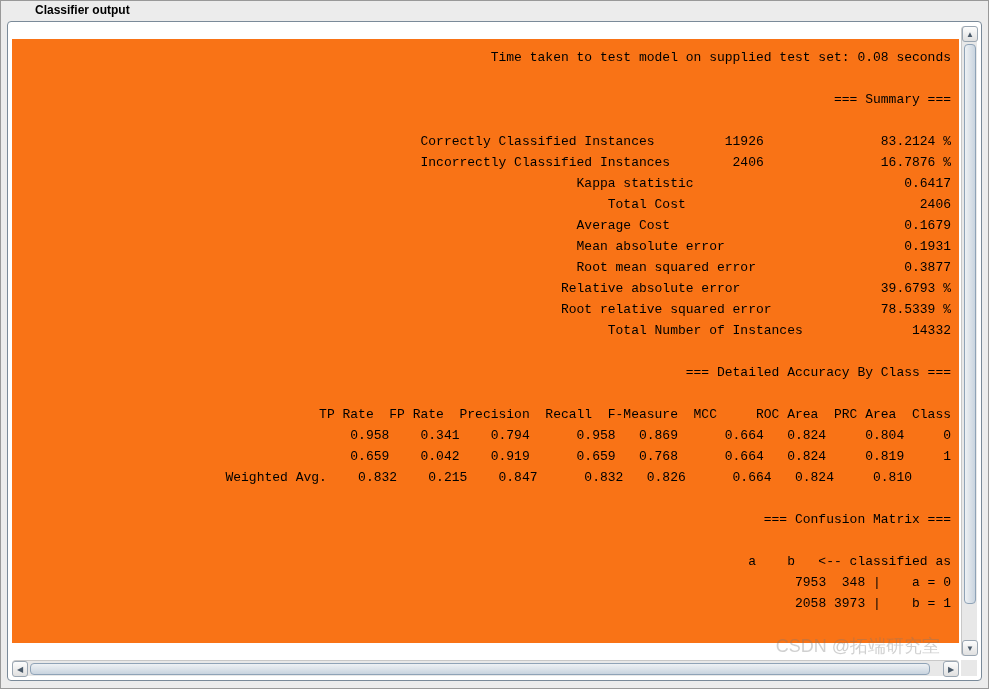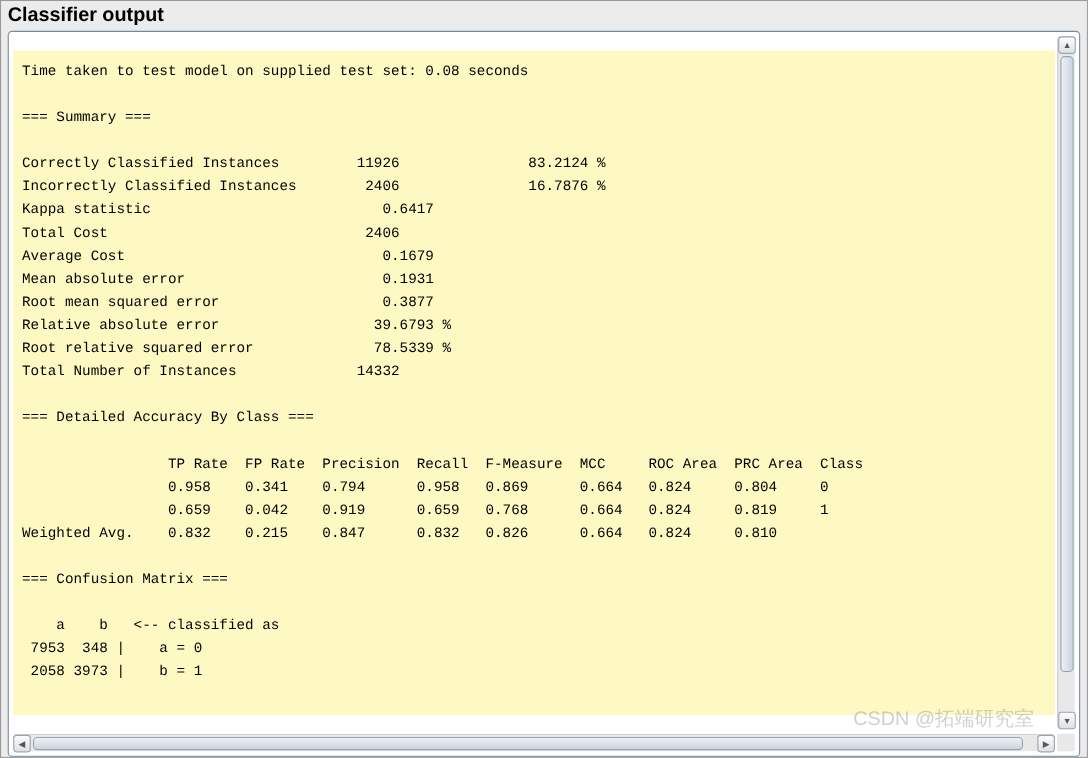--- a/index.html
+++ b/index.html
@@ -14,24 +14,25 @@
     overflow: hidden;
   }
   .panel {
     width: 989px;
     height: 689px;
     background: #ececec;
     border: 1px solid #999;
   }
   .panel-title {
     font-weight: bold;
-    font-size: 18px;
+    font-size: 12px;
     padding: 2px 6px 4px 6px;
     color: #000;
     background: #ececec;
+    margin-left: 28px;
   }
   .outer-frame {
     margin: 0 6px 6px 6px;
     border: 1px solid #7a8a99;
     border-radius: 4px;
     background: #fff;
     height: 660px;
     position: relative;
     padding: 4px;
   }
@@ -39,26 +40,27 @@
     position: relative;
     width: 100%;
     height: 100%;
   }
   .pre-area {
     font-family: "Courier New", Courier, monospace;
     font-size: 13px;
     line-height: 21px;
     white-space: pre;
     color: #000;
-    background: #fef9c3;
+    background: #f97316;
     padding: 8px 8px 8px 8px;
     overflow: auto;
     position: absolute;
     top: 0; left: 0; right: 18px; bottom: 20px;
     border: none;
+    text-align: right;
   }
   .scrollbar-vert {
     position: absolute;
     top: 0;
     right: 0;
     width: 16px;
     bottom: 20px;
     background: #e8e8e8;
     border-left: 1px solid #c8c8c8;
     border-radius: 4px;

